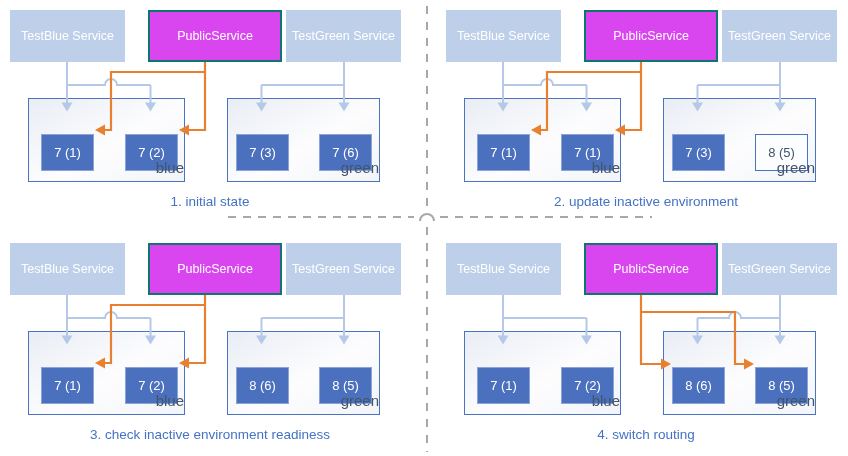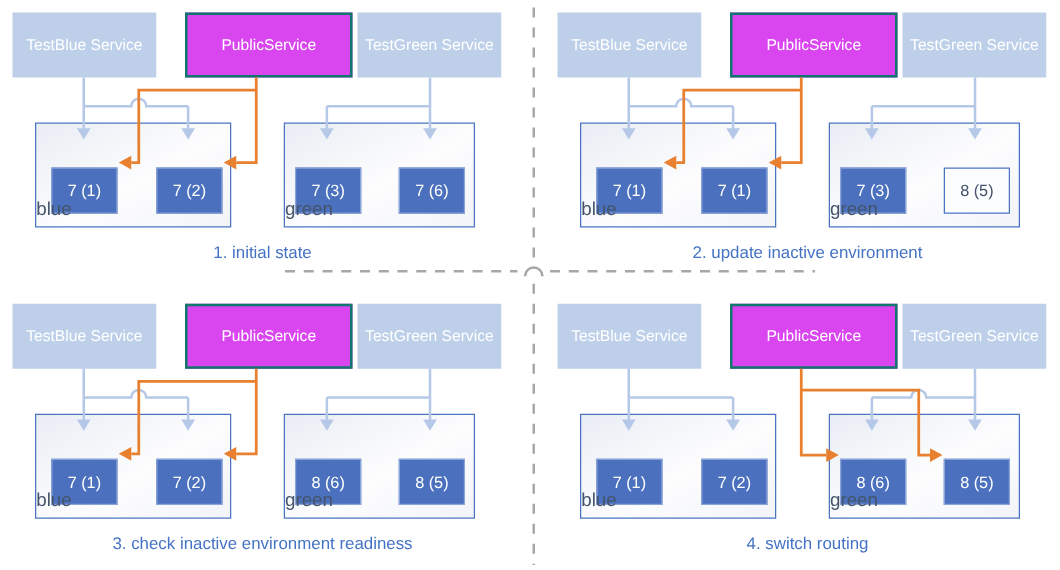--- a/index.html
+++ b/index.html
@@ -14,21 +14,21 @@
   .svc{position:absolute;top:10px;width:115px;height:52px;
        display:flex;flex-direction:row;justify-content:center;align-items:center;
        color:#ffffff;font-size:12.5px;line-height:17px;text-align:center;}
   .svc.light{background:#bed0e9;}
   .svc.public{width:134px;background:#d946ef;border:2px solid #0f766e;box-sizing:border-box;}
 
   
   .env{position:absolute;top:98px;height:84px;box-sizing:border-box;
        border:1.4px solid #4a74c2;
        background:linear-gradient(150deg,#e9edf4 0%,#fdfdfe 55%,#f2f4f9 100%);}
-  .env-label{position:absolute;left:0;right:0;bottom:5px;text-align:left;
+  .env-label{position:absolute;left:0;right:0;bottom:5px;text-align:right;
              color:#44546a;font-size:15px;}
 
   
   .pod{position:absolute;top:15px;width:53px;height:37px;box-sizing:border-box;
        display:flex;align-items:center;justify-content:center;font-size:13px;margin-top:20px;}
   .pod.filled{background:#4a70be;border:1px solid #8aa3d8;color:#ffffff;}
   .pod.outlined{background:#fcfdff;border:1px solid #4a74c2;color:#44546a;}
 
   .caption{position:absolute;left:0;top:194px;width:424px;text-align:center;
            color:#4472c4;font-size:13.5px;}

